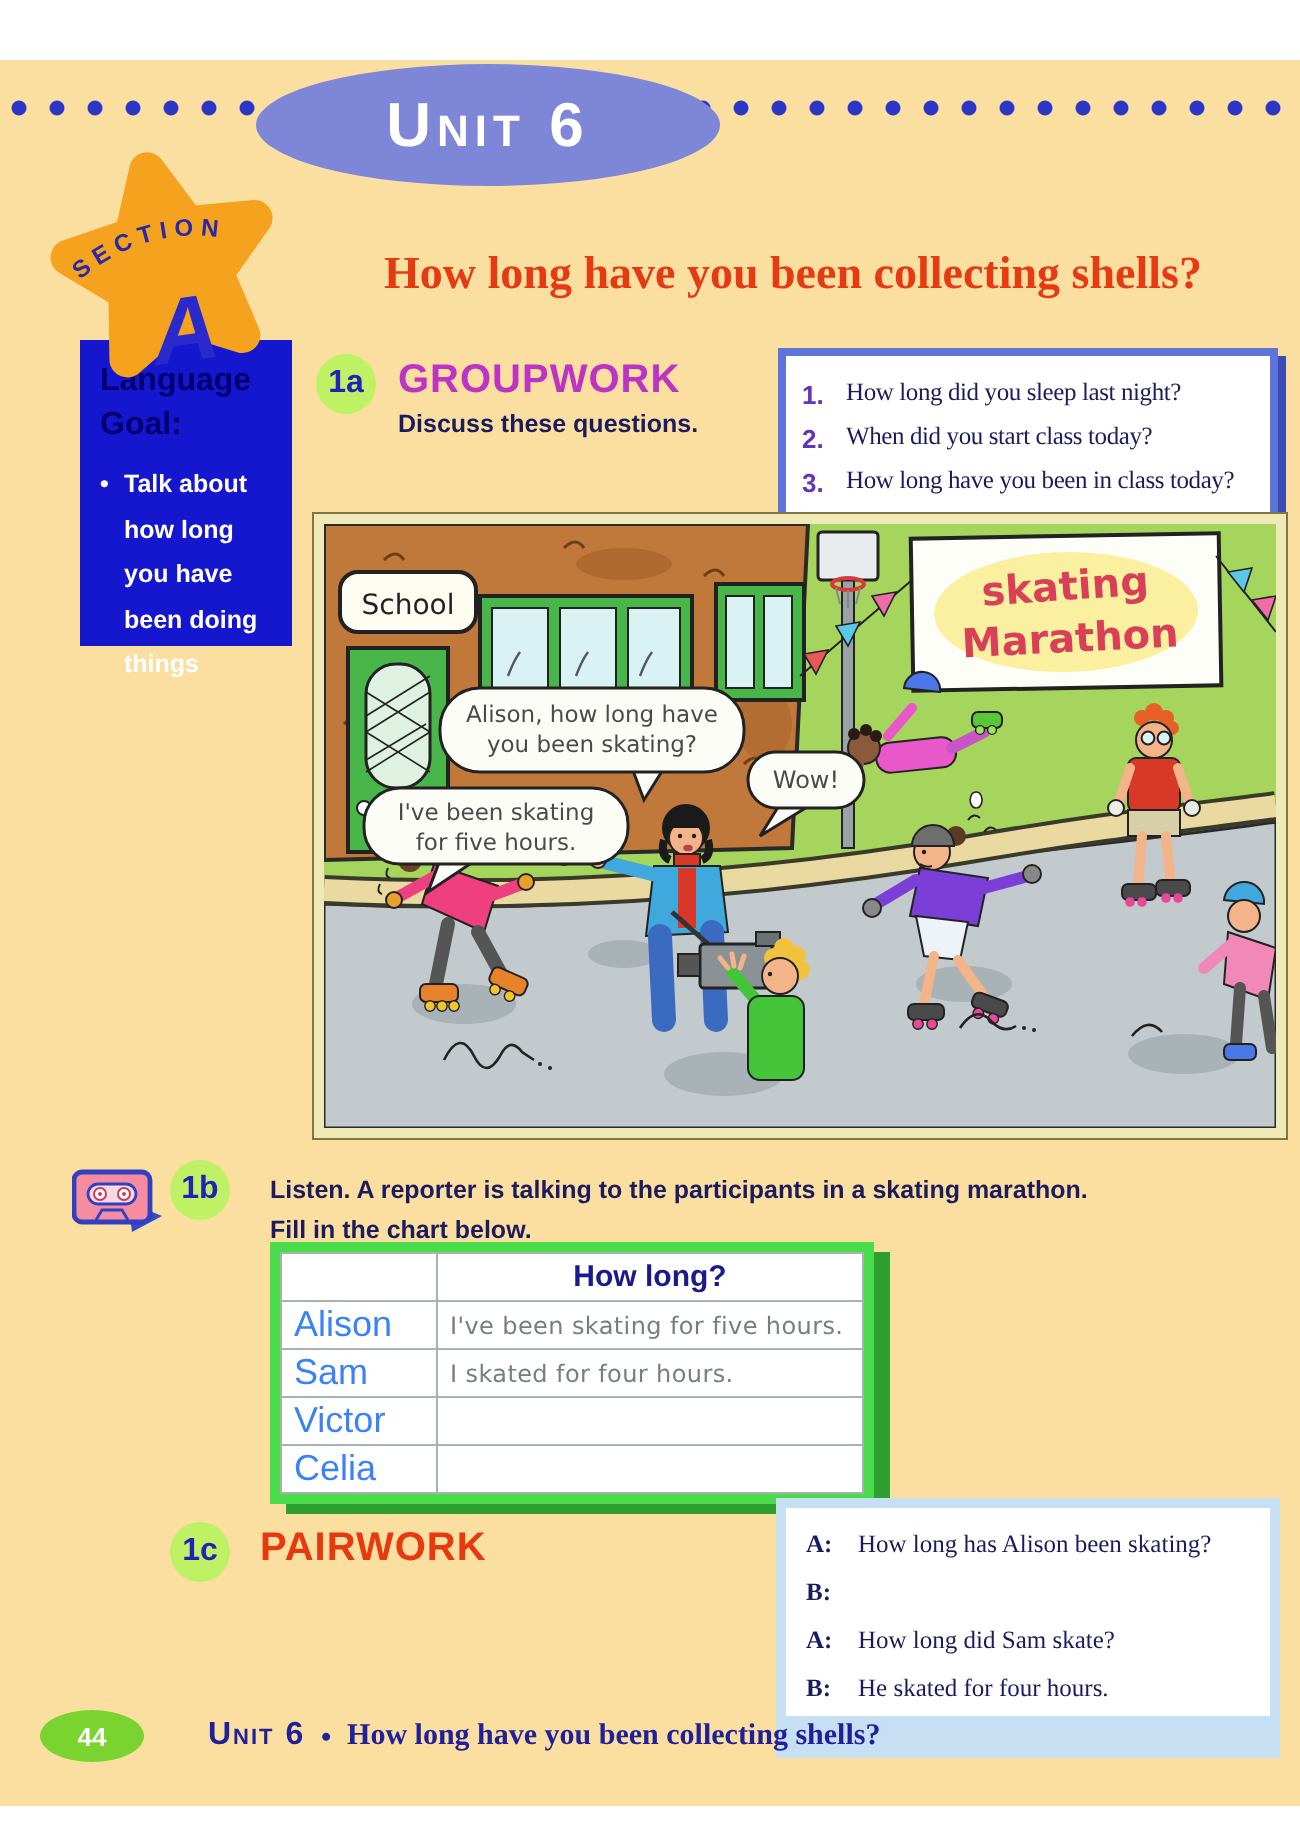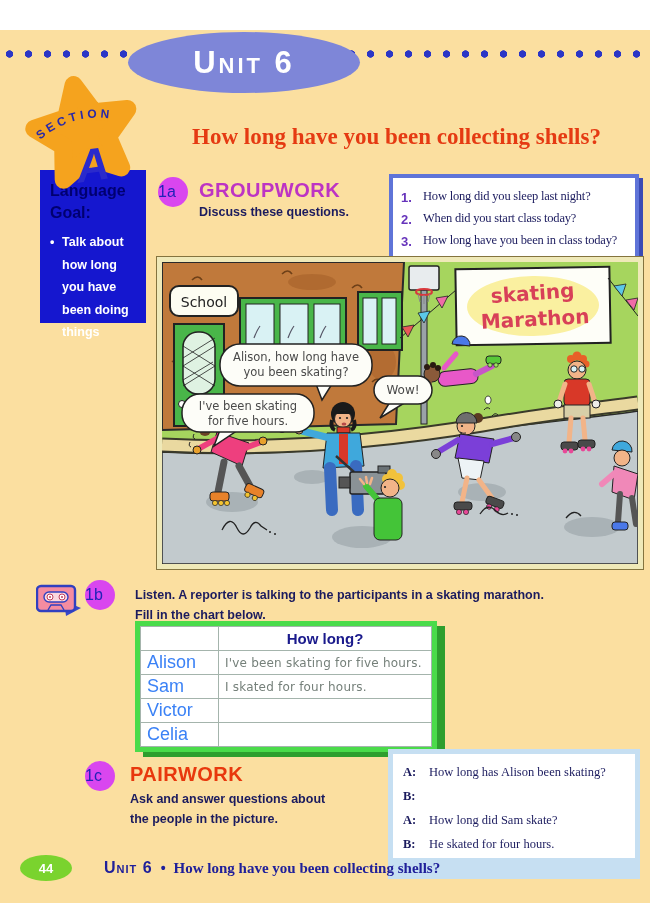--- a/index.html
+++ b/index.html
@@ -19,23 +19,23 @@
 
   .page-title { position:absolute; left:148px; top:124px; width:497px; text-align:center;
                 font-family:"Liberation Serif", serif; font-weight:bold; font-size:23px; color:#E53A12; z-index:3; }
 
   .lang-goal { position:absolute; left:40px; top:170px; width:106px; height:153px; background:#1517CF;
                padding:10px 6px 8px 10px; z-index:3; }
   .lang-goal .lg-head { color:#000070; font-weight:bold; font-size:16px; line-height:1.35; }
   .lang-goal .lg-body { margin-top:8px; display:flex; color:#fff; font-weight:bold; font-size:12.5px; line-height:1.8; }
   .lang-goal .lg-bullet { width:12px; flex:none; }
 
-  .num-circle { position:absolute; width:30px; height:30px; border-radius:50%; background:#d946ef;
-                display:flex; align-items:center; justify-content:flex-start;
-                color:#2222B8; font-weight:normal; font-size:16px; z-index:2; }
+  .num-circle { position:absolute; width:30px; height:30px; border-radius:50%; background:#bef264;
+                display:flex; align-items:center; justify-content:center;
+                color:#2222B8; font-weight:bold; font-size:16px; z-index:2; }
   .act-head { position:absolute; font-weight:bold; font-size:20px; letter-spacing:0.5px; z-index:2; }
   .groupwork { color:#BD33C4; }
   .pairwork  { color:#E8380D; }
   .act-instr { position:absolute; font-weight:bold; font-size:12.5px; color:#1B1B5E; line-height:1.6; z-index:2; }
 
   .q-box { position:absolute; left:389px; top:174px; width:250px; background:#fff;
            border:4px solid #5F74D8; box-shadow:4px 4px 0 #3B4BB4; padding:8px 6px 8px 8px; z-index:2; }
   .q-row { display:flex; line-height:1.62; white-space:nowrap; }
   .q-num { width:22px; flex:none; color:#6633BB; font-weight:bold; font-size:13px; padding-top:1px; }
   .q-text { font-family:"Liberation Serif", serif; font-size:12.5px; color:#1B1B5E; letter-spacing:-0.2px; }
@@ -397,24 +397,20 @@
         <td class="c-ans"></td>
       </tr>
     </tbody>
       </table>
   </div>
 
   <div class="num-circle" style="left:85px; top:761px;">
     <span>1c</span>
   </div>
   <div class="act-head pairwork" style="left:130px; top:763px;">PAIRWORK</div>
-  <div class="act-instr" style="left:130px; top:789px;">
-    <div>Ask and answer questions about</div>
-    <div>the people in the picture.</div>
-  </div>
 
   <div class="dlg-box">
     <div class="dlg-inner">
       <div class="dlg-row">
         <span class="dlg-sp">A:</span>
         <span class="dlg-tx">How long has Alison been skating?</span>
       </div>
       <div class="dlg-row">
         <span class="dlg-sp">B:</span>
       </div>

